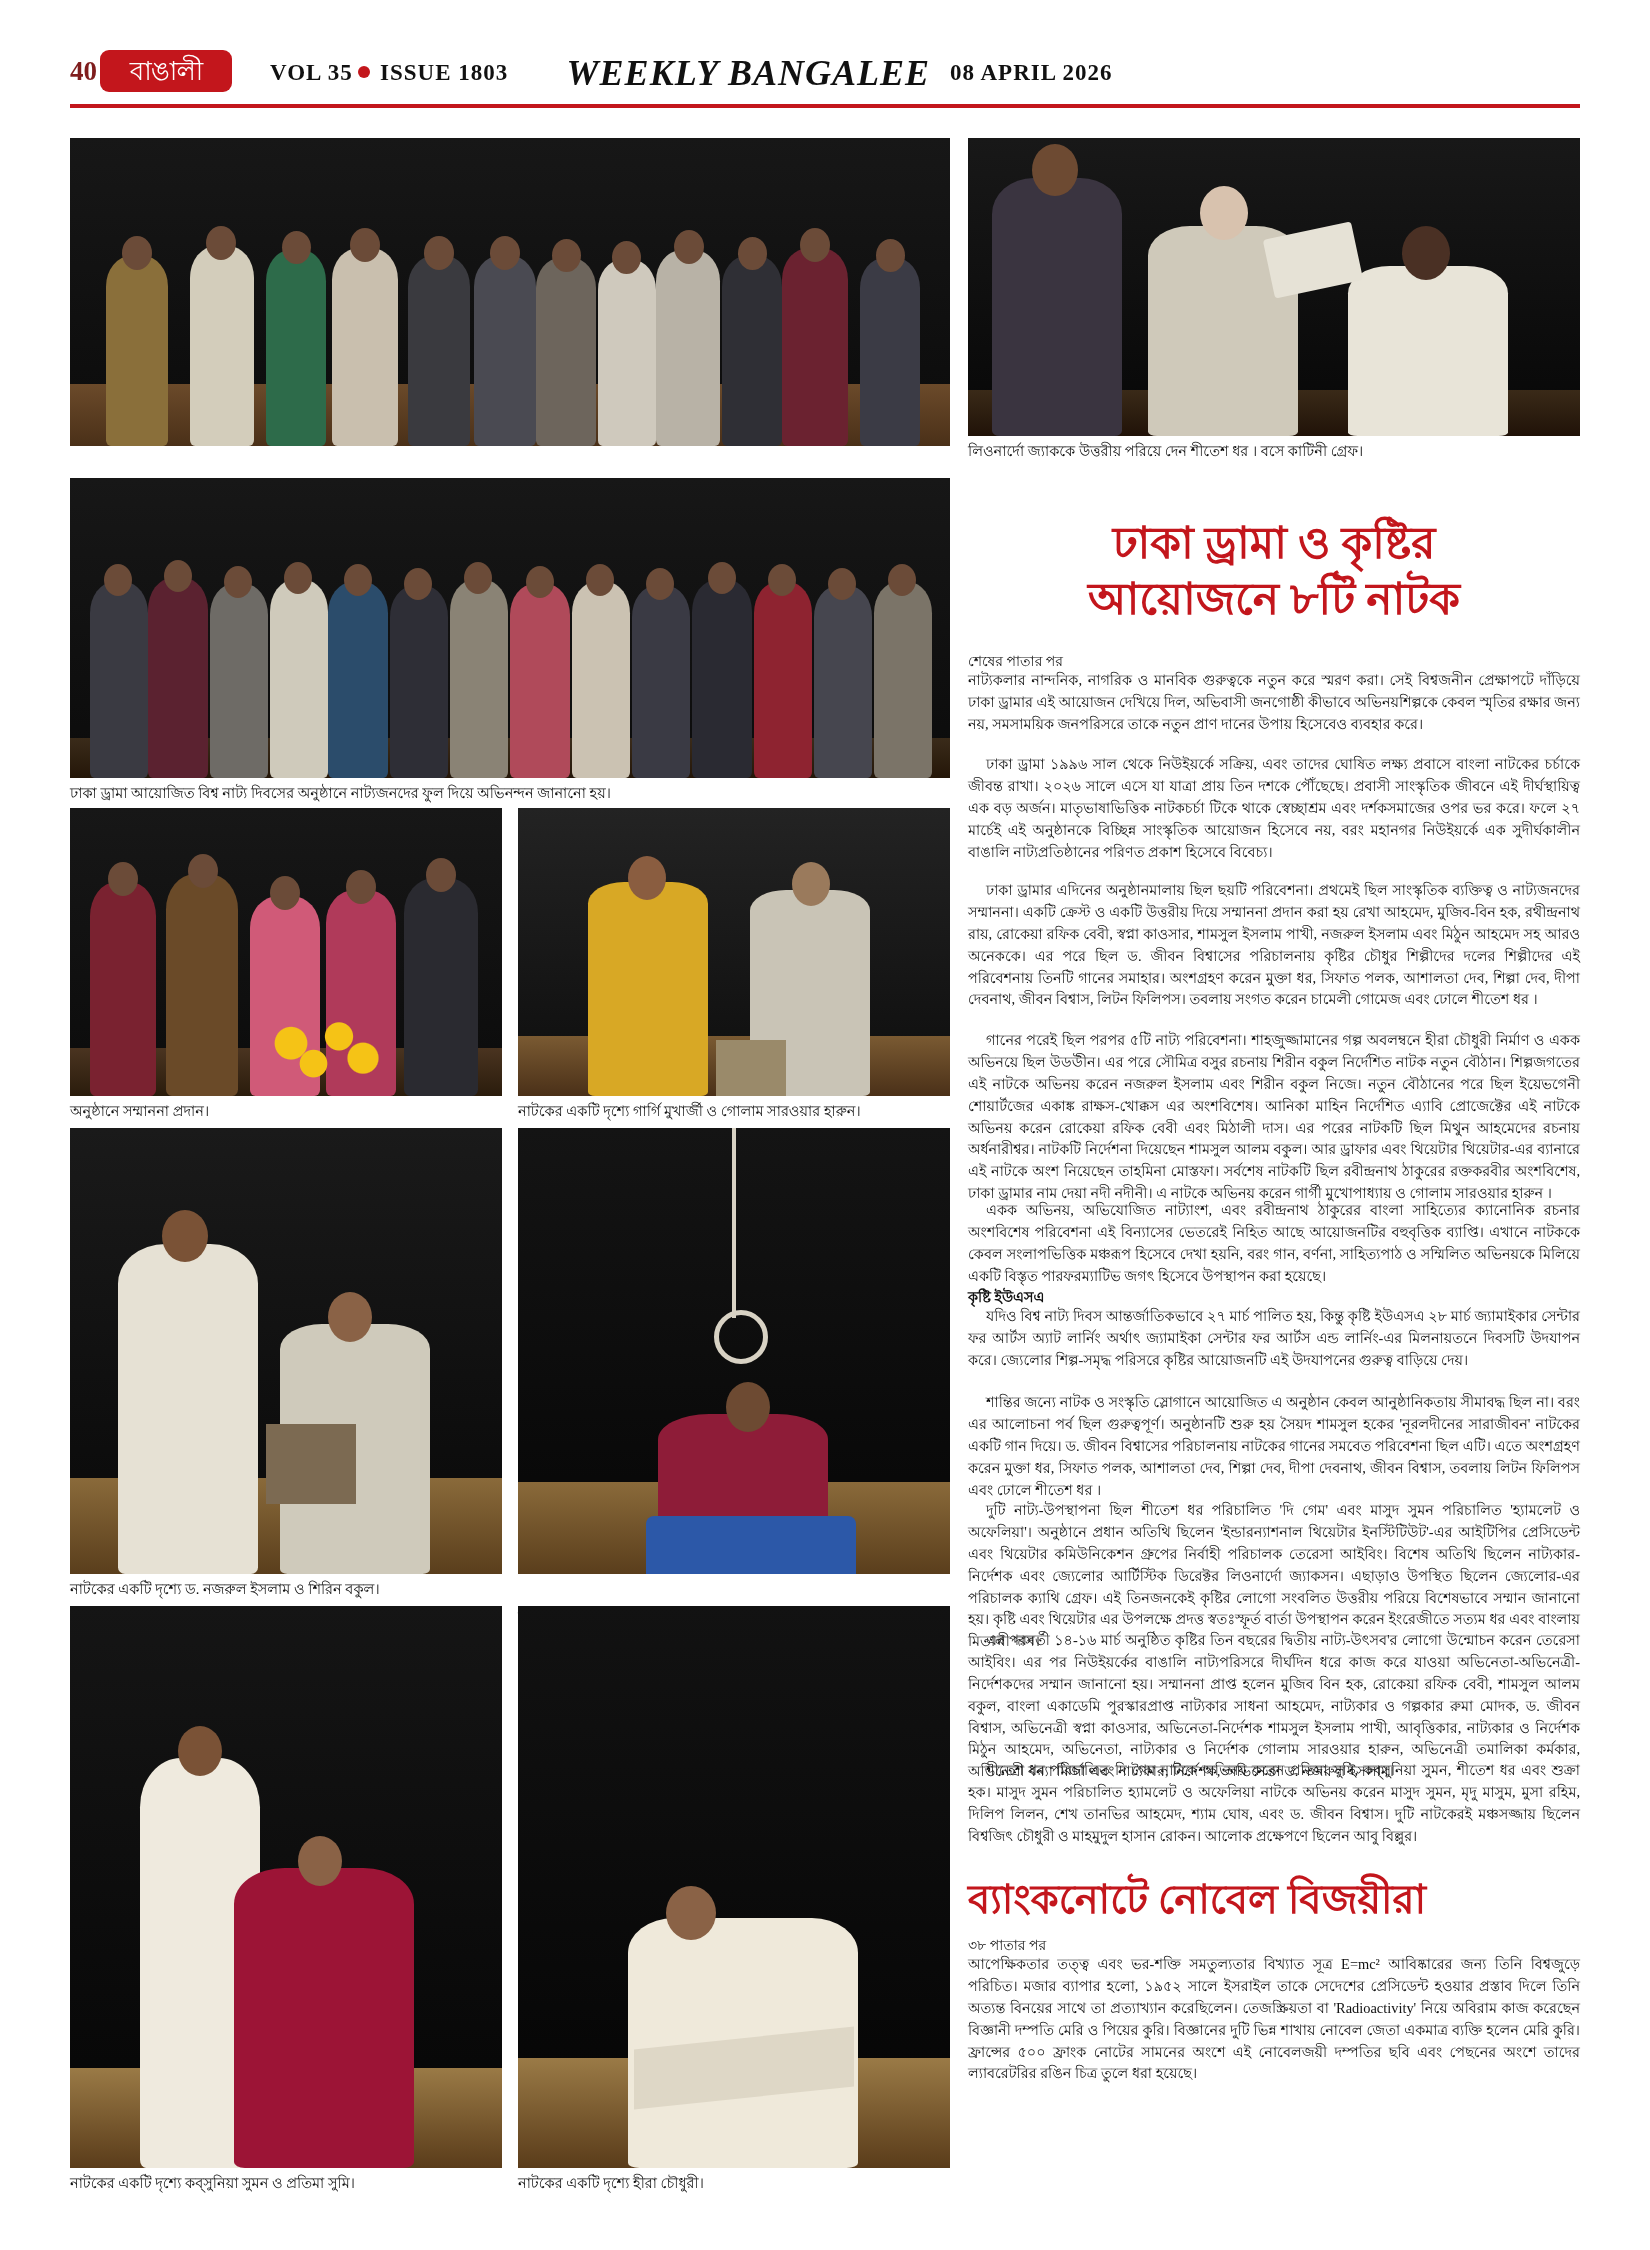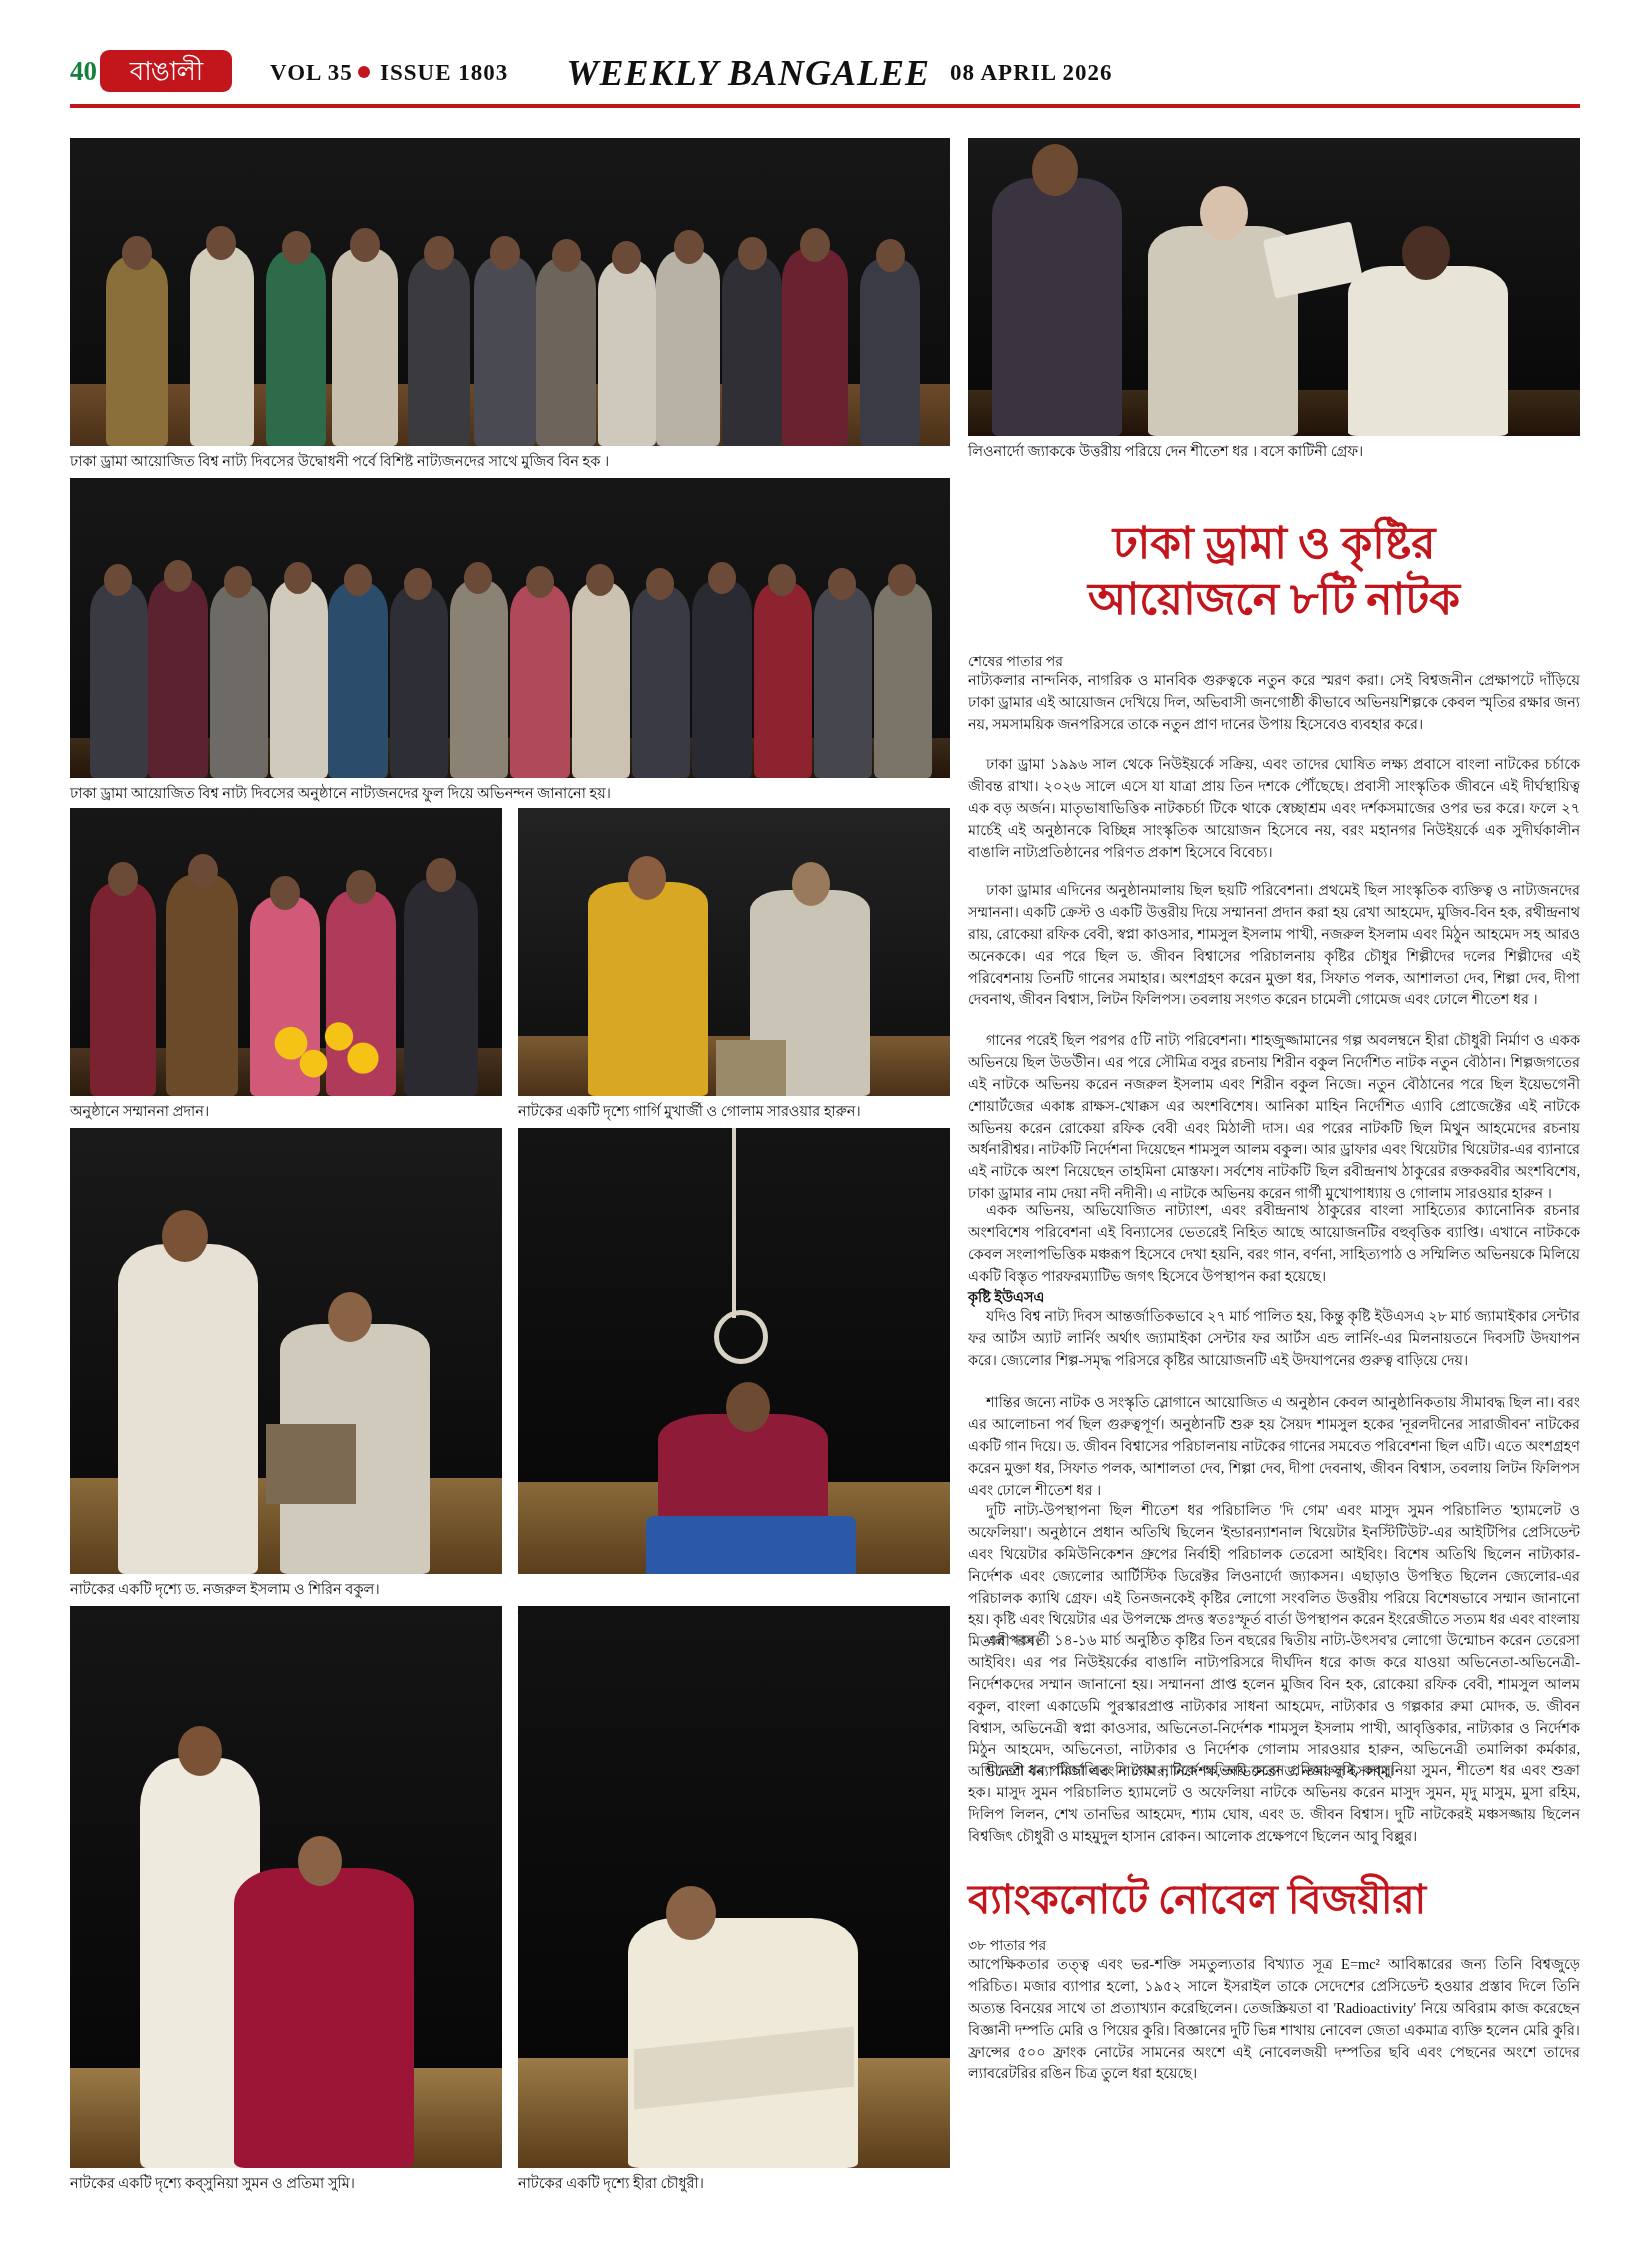--- a/index.html
+++ b/index.html
@@ -31,21 +31,21 @@
     width: 1510px;
     height: 54px;
   }
   .page-number {
     position: absolute;
     left: 0;
     top: 6px;
     font-size: 27px;
     font-weight: bold;
     font-family: "Liberation Serif", serif;
-    color: #15803d;
+    color: #7f1d1d;
   }
   .logo-box {
     position: absolute;
     left: 30px;
     top: 0px;
     width: 132px;
     height: 42px;
     background: #c3161c;
     border-radius: 9px;
     color: #fff;
@@ -229,21 +229,20 @@
       <div class="fig" style="left:586px; width:64px; height:196px; background:#b8b2a6;"></div>
       <div class="head" style="left:604px; bottom:182px; width:30px; height:34px;"></div>
       <div class="fig" style="left:652px; width:60px; height:190px; background:#2f2f35;"></div>
       <div class="head" style="left:668px; bottom:176px; width:29px; height:33px;"></div>
       <div class="fig" style="left:712px; width:66px; height:198px; background:#6b2230;"></div>
       <div class="head" style="left:730px; bottom:184px; width:30px; height:34px;"></div>
       <div class="fig" style="left:790px; width:60px; height:188px; background:#3b3b45;"></div>
       <div class="head" style="left:806px; bottom:174px; width:29px; height:33px;"></div>
     </div>
   </div>
-  <div class="caption" style="left:70px; top:452px; width:880px;">ঢাকা ড্রামা আয়োজিত বিশ্ব নাট্য দিবসের উদ্বোধনী পর্বে বিশিষ্ট নাট্যজনদের সাথে মুজিব বিন হক ।</div>
 
   <div class="photo" style="left:70px; top:478px; width:880px; height:300px;">
     <div class="stage">
       <div class="backdrop" style="height:100%;"></div>
       <div class="floor" style="height:40px; background:linear-gradient(#3a2b1a,#241608);"></div>
       <div class="fig" style="left:20px;  width:58px; height:196px; background:#3a3a42;"></div>
       <div class="head" style="left:34px;  bottom:182px; width:28px; height:32px;"></div>
       <div class="fig" style="left:78px;  width:60px; height:200px; background:#5b2230;"></div>
       <div class="head" style="left:94px;  bottom:186px; width:28px; height:32px;"></div>
       <div class="fig" style="left:140px; width:58px; height:194px; background:#6e6b66;"></div>

